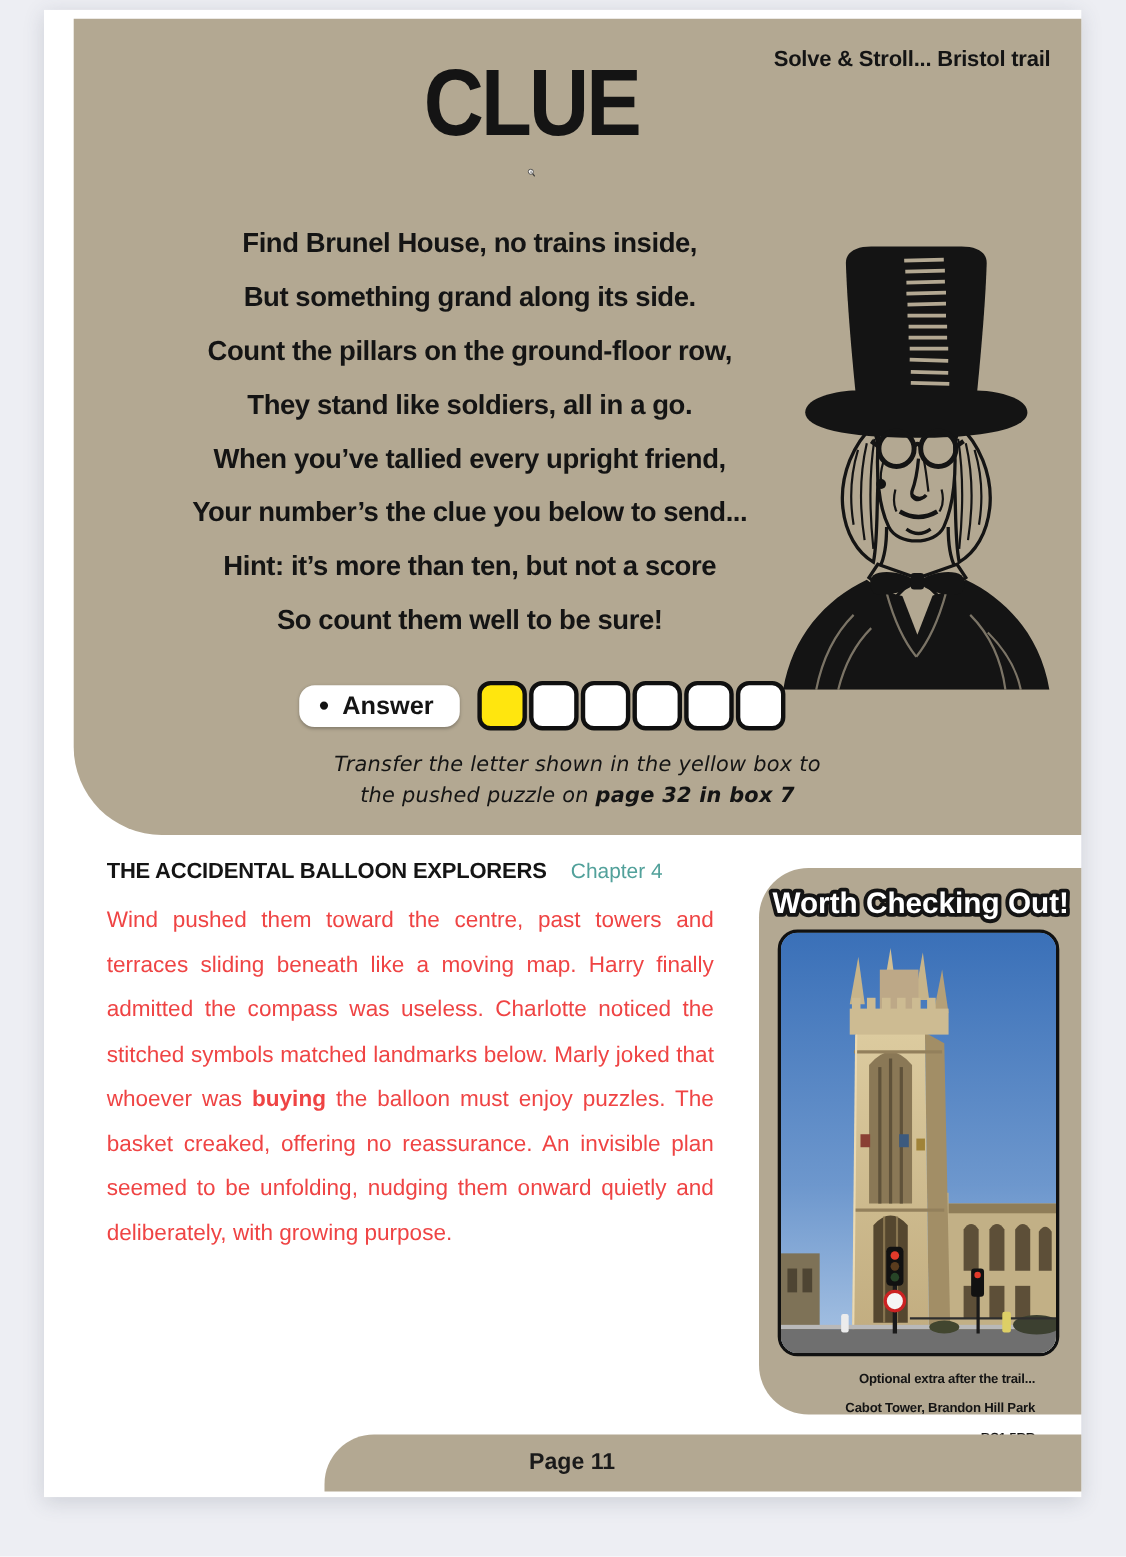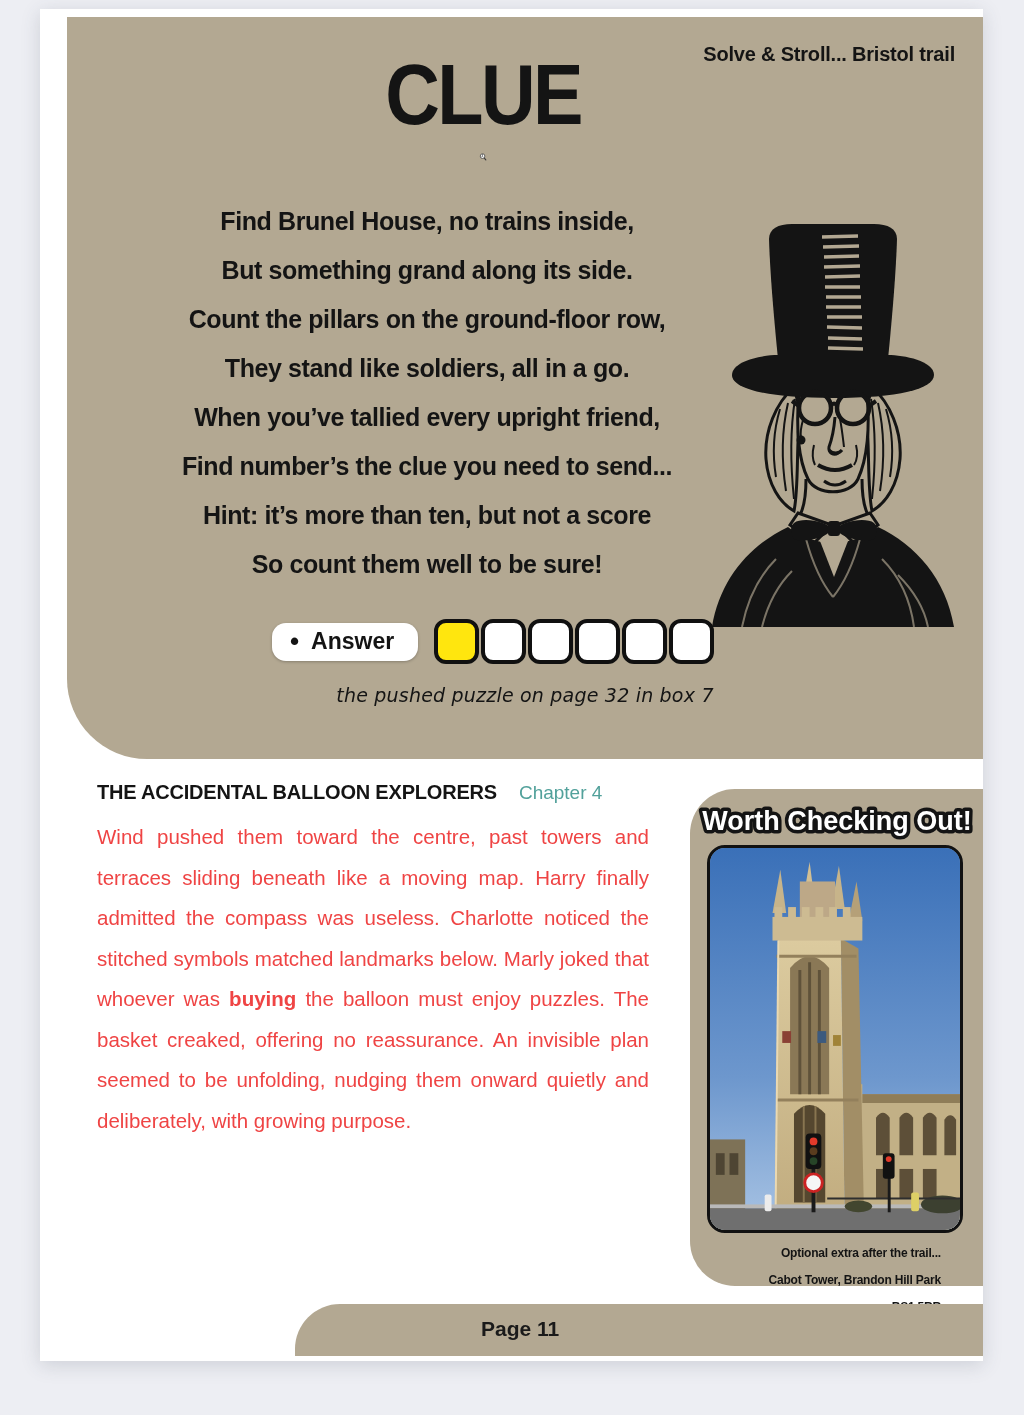--- a/index.html
+++ b/index.html
@@ -26,21 +26,21 @@
   .portrait{position:absolute;top:190px;right:20px;width:262px;height:420px;}
   .answer-row{position:absolute;top:602px;left:205px;display:flex;align-items:center;gap:16px;}
   .answer-pill{background:#fff;border-radius:14px;padding:5px 24px 6px 18px;font-size:23px;
                font-weight:700;display:flex;align-items:center;gap:12px;
                box-shadow:0 1px 3px rgba(0,0,0,.25);}
   .answer-pill .dot{font-size:26px;line-height:1;}
   .boxes{display:flex;gap:2px;}
   .answer-box{width:45px;height:45px;border:4px solid #101010;border-radius:12px;background:#fff;}
   .transfer-note{position:absolute;top:664px;left:0;width:100%;text-align:center;font-style:italic;
                  font-size:19px;line-height:28px;font-family:"DejaVu Sans",sans-serif;letter-spacing:.2px;}
-  .transfer-note b{font-weight:400;margin-top:33px;}
+  .transfer-note b{font-weight:700;margin-top:33px;}
   
   .story{position:absolute;left:57px;top:772px;width:552px;}
   .story-head{display:flex;align-items:flex-end;gap:22px;}
   .story-title{font-size:20px;font-weight:800;letter-spacing:-.2px;white-space:nowrap;}
   .chapter{font-size:19px;font-weight:400;color:var(--teal);white-space:nowrap;}
   .story-body{margin-top:13px;font-size:20.5px;line-height:40.5px;text-align:justify;color:#ef4444;}
   .story-body b{font-weight:800;}
   
   .side-card{position:absolute;left:650px;top:780px;width:293px;height:497px;background:var(--tan);
              border-radius:45px 0 0 45px;}
@@ -71,21 +71,21 @@
         <text x="44" y="58" text-anchor="middle" font-size="46" font-weight="500" font-family="Liberation Sans, sans-serif" fill="#1b1b1b">4</text>
       </svg>
     </div>
 
     <div class="poem">
       <div>Find Brunel House, no trains inside,</div>
       <div>But something grand along its side.</div>
       <div>Count the pillars on the ground-floor row,</div>
       <div>They stand like soldiers, all in a go.</div>
       <div>When you’ve tallied every upright friend,</div>
-      <div>Find number’s the clue you need to send...</div>
+      <div>Your number’s the clue you below to send...</div>
       <div>Hint: it’s more than ten, but not a score</div>
       <div>So count them well to be sure!</div>
     </div>
 
     <svg class="portrait" viewBox="0 0 260 420">
 
       <path d="M92,180 C74,196 62,224 64,252 C66,278 78,296 92,304 C97,280 94,240 98,204 Z" fill="#b3a892" stroke="#141414" stroke-width="3"></path>
       <path d="M170,180 C188,196 200,224 198,252 C196,278 184,296 170,304 C165,280 168,240 164,204 Z" fill="#b3a892" stroke="#141414" stroke-width="3"></path>
       <g stroke="#141414" stroke-width="2" fill="none">
         <path d="M78,202 C72,222 70,246 74,270"></path>
@@ -163,20 +163,21 @@
         <div class="answer-box" style="background: rgb(255, 230, 14);"></div>
         <div class="answer-box" style="background: rgb(255, 255, 255);"></div>
         <div class="answer-box" style="background: rgb(255, 255, 255);"></div>
         <div class="answer-box" style="background: rgb(255, 255, 255);"></div>
         <div class="answer-box" style="background: rgb(255, 255, 255);"></div>
         <div class="answer-box" style="background: rgb(255, 255, 255);"></div>
       </div>
     </div>
 
     <div class="transfer-note">
+      <div>Transfer the letter shown in the yellow box to</div>
       <div><span>the pushed puzzle on </span><b>page 32 in box 7</b></div>
     </div>
   </div>
 
   <div class="story">
     <div class="story-head">
       <span class="story-title">THE ACCIDENTAL BALLOON EXPLORERS</span>
       <span class="chapter">Chapter 4</span>
     </div>
     <p class="story-body"><span>Wind pushed them toward the centre, past towers and terraces sliding beneath like a moving map. Harry finally admitted the compass was useless. Charlotte noticed the stitched symbols matched landmarks below. Marly joked that whoever was </span><b>buying</b><span> the balloon must enjoy puzzles. The basket creaked, offering no reassurance. An invisible plan seemed to be unfolding, nudging them onward quietly and deliberately, with growing purpose.</span></p>

